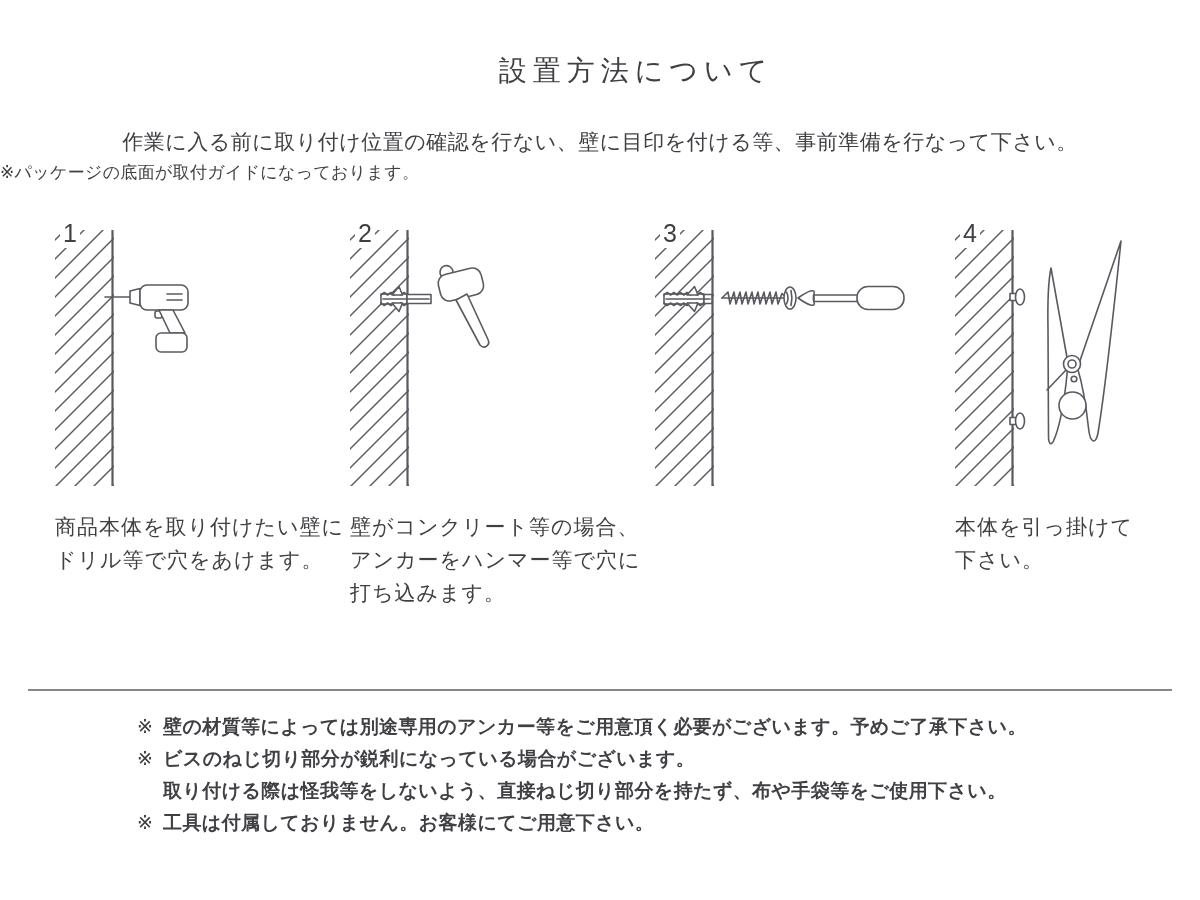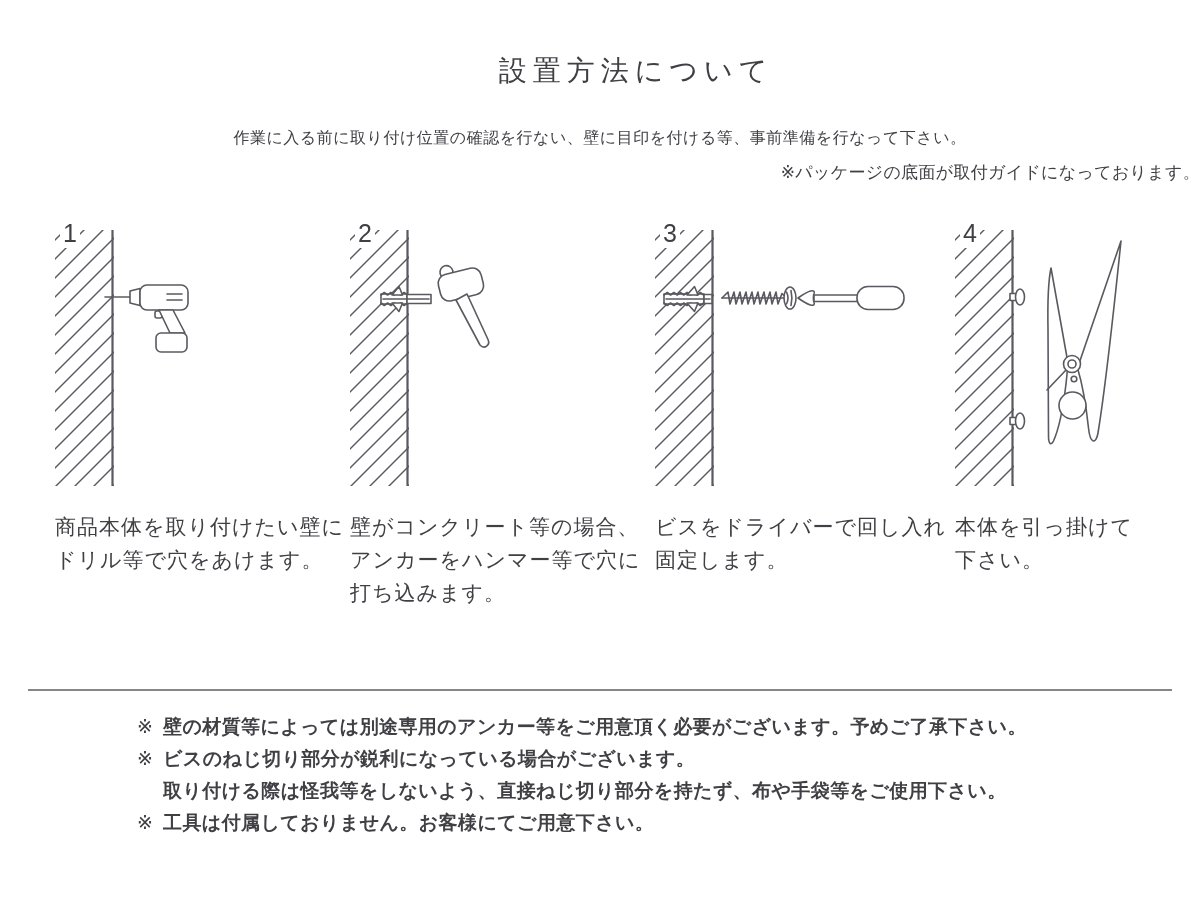--- a/index.html
+++ b/index.html
@@ -6,24 +6,24 @@
   .page{
     position:relative;width:1200px;height:900px;background:#fff;overflow:hidden;
     font-family:"Liberation Sans","DejaVu Sans",sans-serif;color:#424247;
   }
   .title{
     position:absolute;top:52px;left:0;width:100%;text-align:center;
     font-size:28px;font-weight:500;letter-spacing:6px;color:#3f3f44;margin:0;padding-left:36px;
   }
   .intro{
     position:absolute;top:128px;left:0;width:100%;text-align:center;
-    font-size:16px;letter-spacing:0.5px;margin:0;color:#3f3f44;
+    font-size:21px;letter-spacing:0.5px;margin:0;color:#3f3f44;
   }
   .intro-note{
-    position:absolute;top:161px;left:0;width:100%;text-align:right;
+    position:absolute;top:161px;left:0;width:100%;text-align:left;
     font-size:17px;letter-spacing:0.3px;margin:0;color:#3f3f44;
   }
   .steps{position:absolute;top:220px;left:0;width:1200px;height:455px;}
   .step{position:absolute;top:0;}
   .step .num{
     position:absolute;top:0;left:5px;z-index:3;font-size:25px;color:#3f3f44;
     background:#fff;padding:0 3px;line-height:1.1;
   }
   .step svg{display:block;margin-top:4px;}
   .caption{margin-top:16px;font-size:21px;line-height:33px;letter-spacing:1px;color:#3f3f44;}
@@ -138,24 +138,20 @@
         <line class="ln" x1="67" y1="74" x2="129" y2="74" stroke-width="1.2"></line>
         <path class="ln" d="M67,74 L73,68 L75,80 L79,68 L81,80 L85,68 L87,80 L91,68 L93,80 L97,68 L99,80 L103,68 L105,80 L109,68 L111,80 L115,68 L117,80 L121,68 L123,80 L127,69.5 L129,71.5" stroke-width="1.2"></path>
         <ellipse class="wh" cx="135" cy="74" rx="6" ry="11"></ellipse>
         <path class="ln" d="M131.5,68 C133.5,72 133.5,76 131.5,80" stroke-width="1.2"></path>
         <path class="ln" d="M136,66.5 C137.2,71.5 137.2,76.5 136,81.5" stroke-width="1.2"></path>
 
         <path class="wh" d="M143,74 C148,70.5 152,68 155.5,67 C158.5,66.2 160,67.5 159,69.8 C158.2,71.5 158.2,76.5 159,78.2 C160,80.5 158.5,81.8 155.5,81 C152,80 148,77.5 143,74 Z"></path>
         <rect class="wh" x="159" y="71" width="44" height="6.5"></rect>
         <rect class="wh" x="202" y="62.5" width="47" height="23" rx="11"></rect>
       </svg>
-      <div class="caption">
-        <div>ビスをドライバーで回し入れ</div>
-        <div>固定します。</div>
-      </div>
     </div>
 
     <div class="step" style="left:955px;width:245px;">
       <span class="num">4</span>
       <svg width="245" height="270" viewBox="0 0 245 270">
         <use href="#wall" x="0" y="6" width="59" height="256"></use>
 
         <g>
           <rect class="wh" x="55" y="69.5" width="6" height="7" stroke-width="1.2"></rect>
           <ellipse class="wh" cx="65" cy="73" rx="4.5" ry="8"></ellipse>

